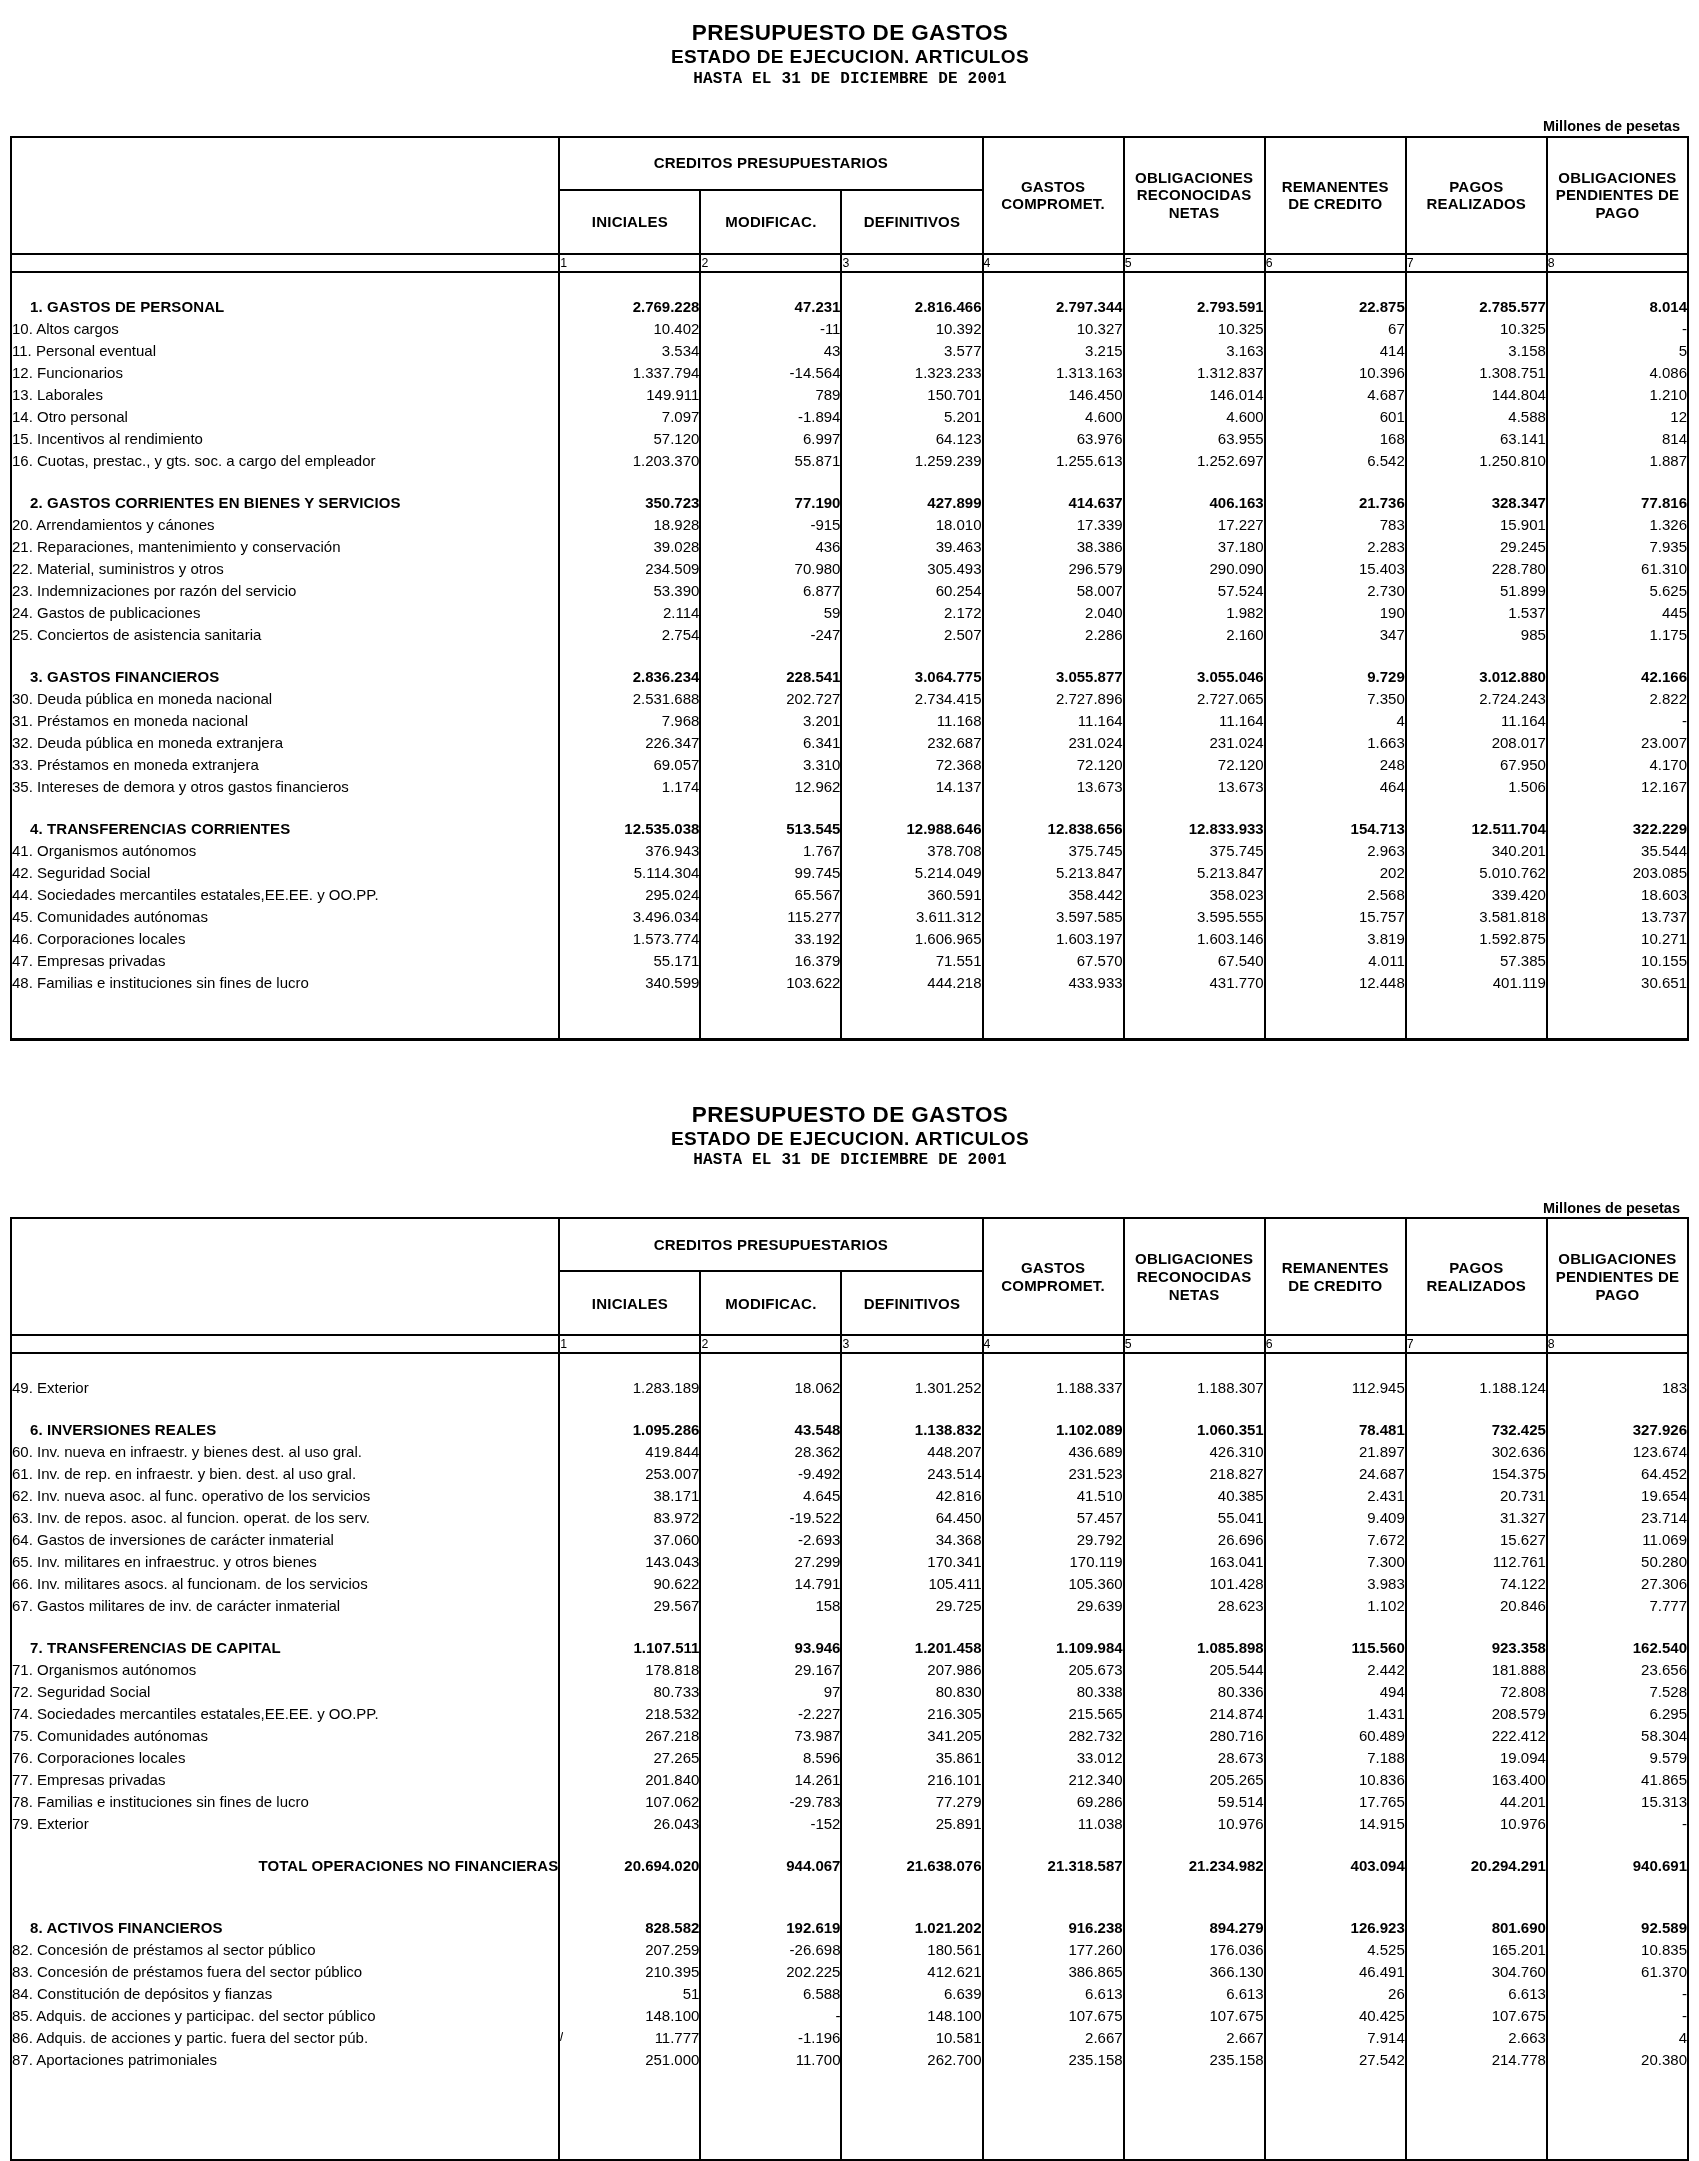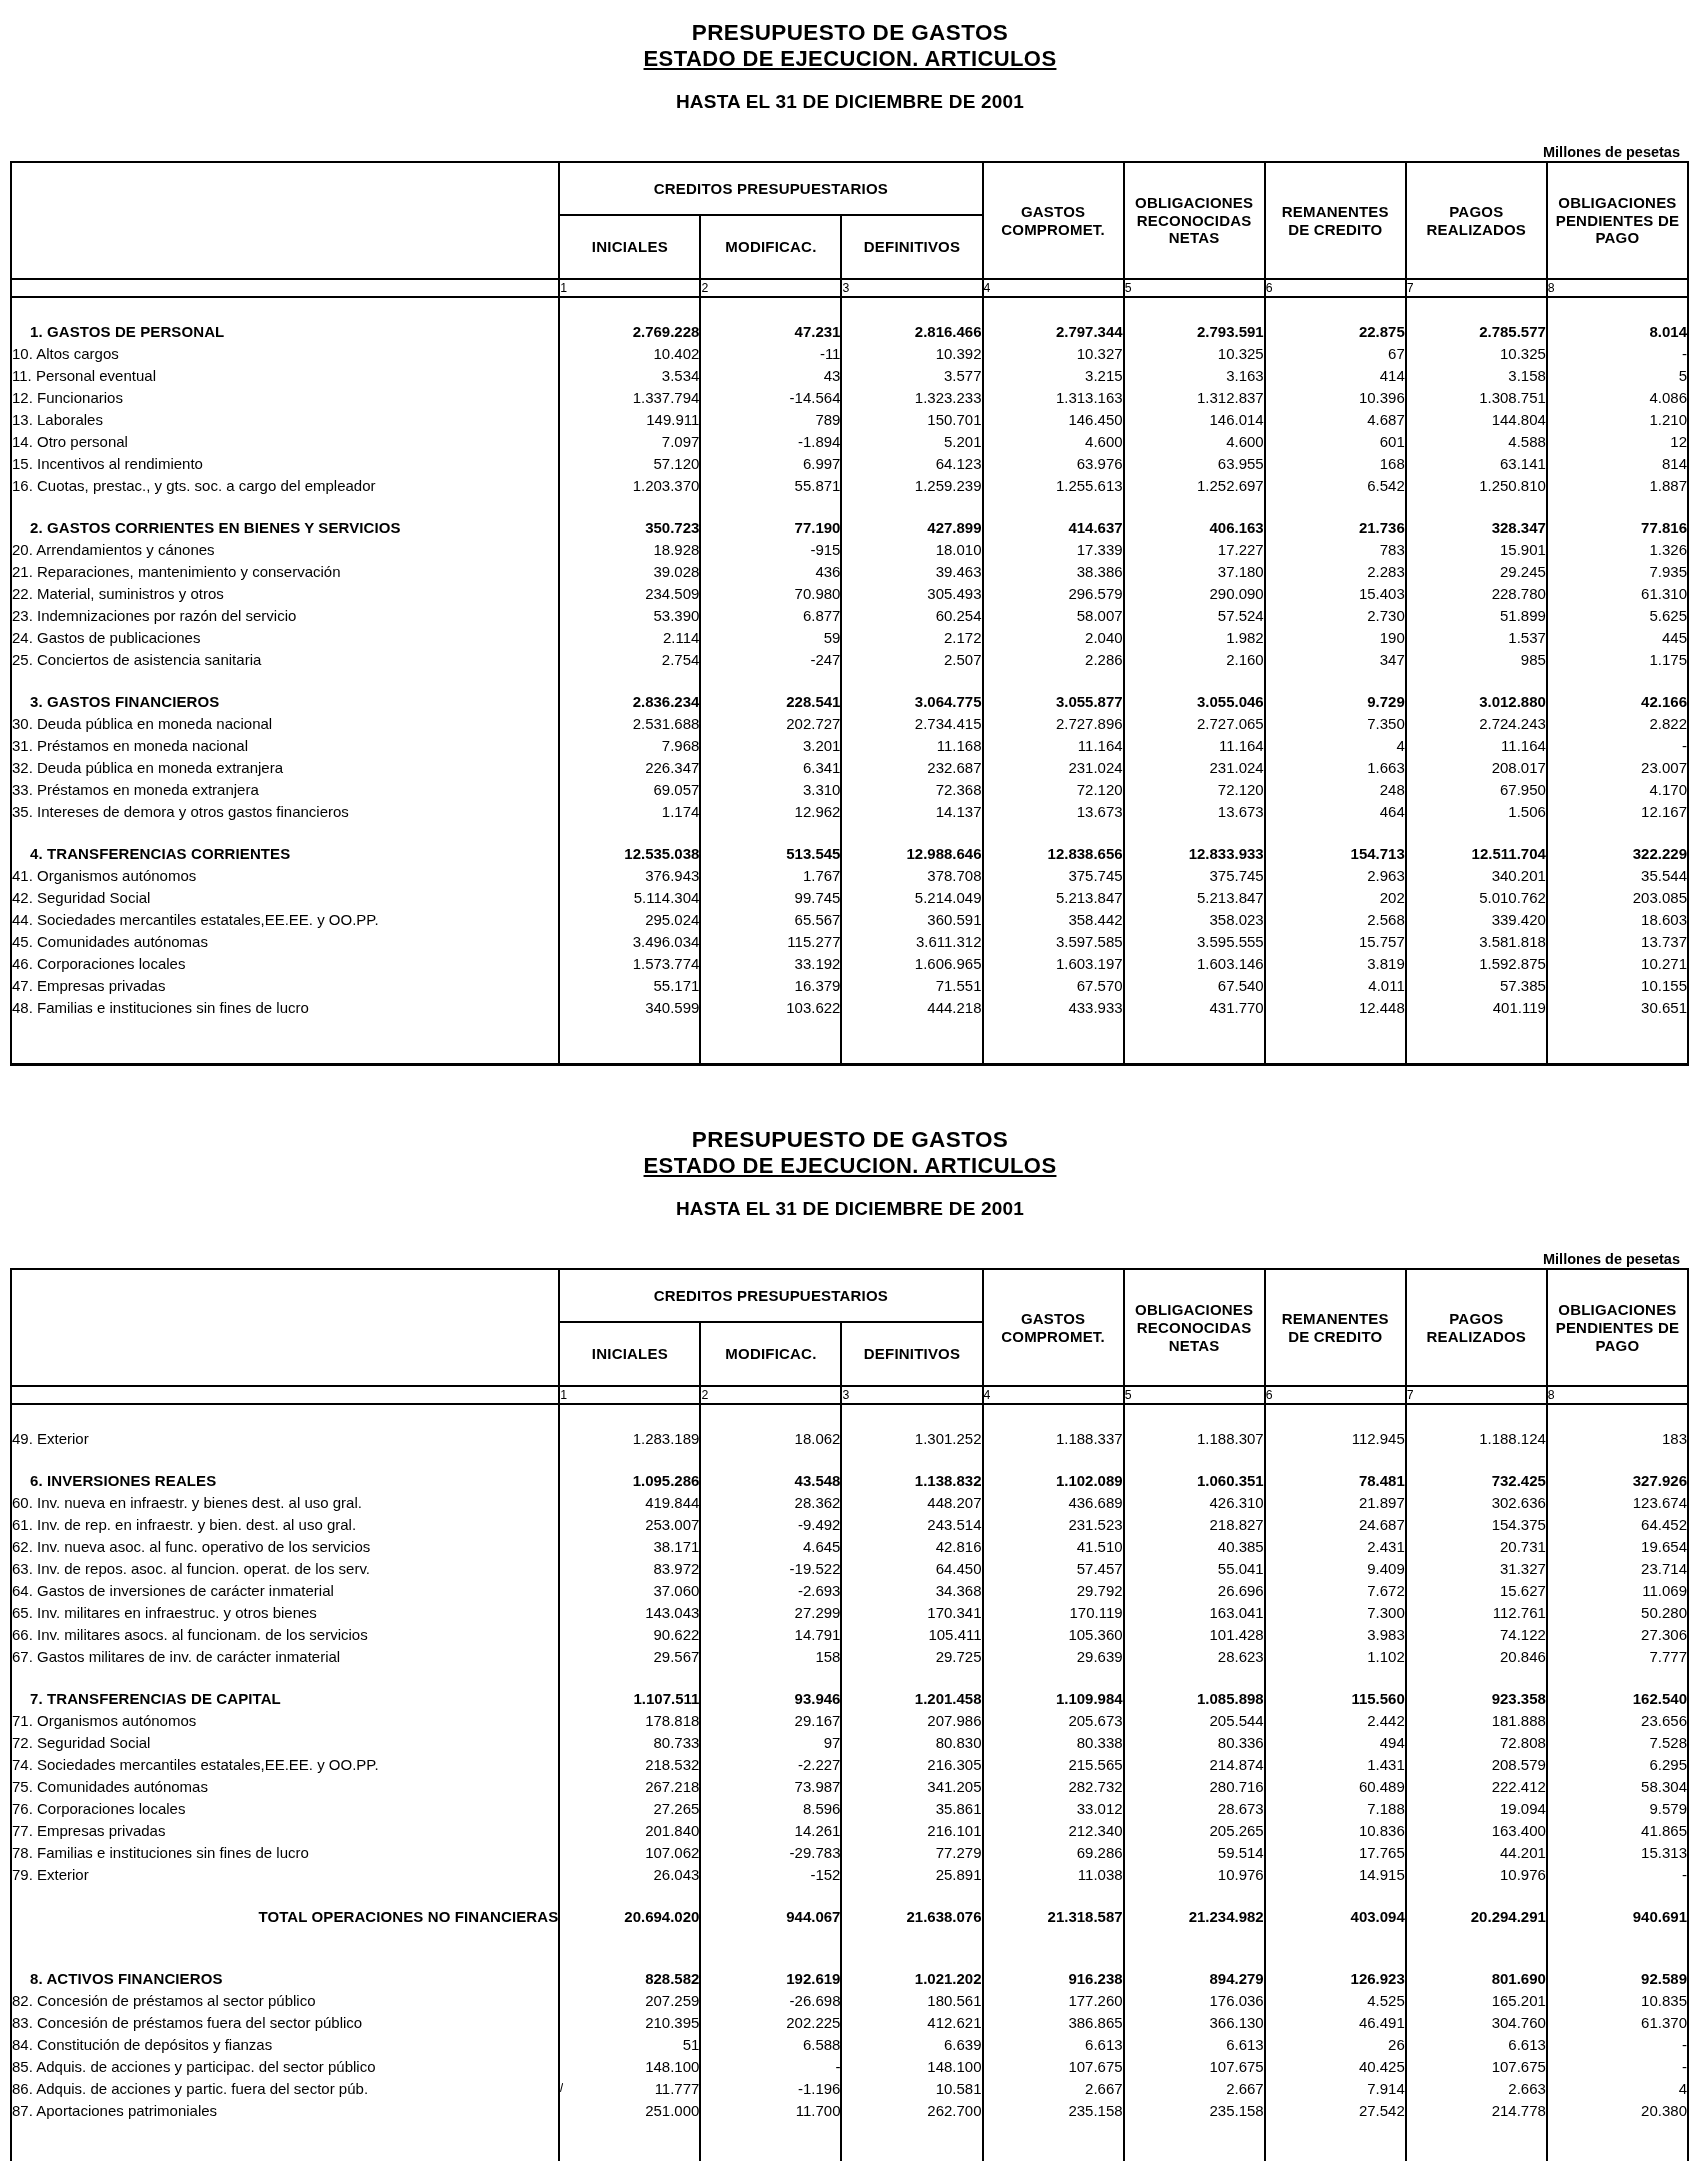--- a/index.html
+++ b/index.html
@@ -24,32 +24,32 @@
     text-align: center;
     padding-top: 20px;
   }
   .title-main {
     font-size: 22.5px;
     font-weight: bold;
     letter-spacing: 0.4px;
     line-height: 1.17;
   }
   .title-sub {
-    font-size: 22px;
+    font-size: 19px;
     font-weight: bold;
     letter-spacing: 0.4px;
     line-height: 1.17;
-    text-decoration: underline;
   }
   .title-date {
-    font-size: 19px;
+    font-size: 16px;
     font-weight: bold;
     letter-spacing: 0.2px;
     line-height: 1.3;
-    margin-top: 18px;
+    margin-top: 0;
+    font-family: Liberation Mono, monospace;
   }
   .units {
     text-align: right;
     font-size: 14.5px;
     font-weight: bold;
     padding-right: 20px;
     margin-top: 29px;
     margin-bottom: 1.4px;
     padding-left: 20px;
   }

